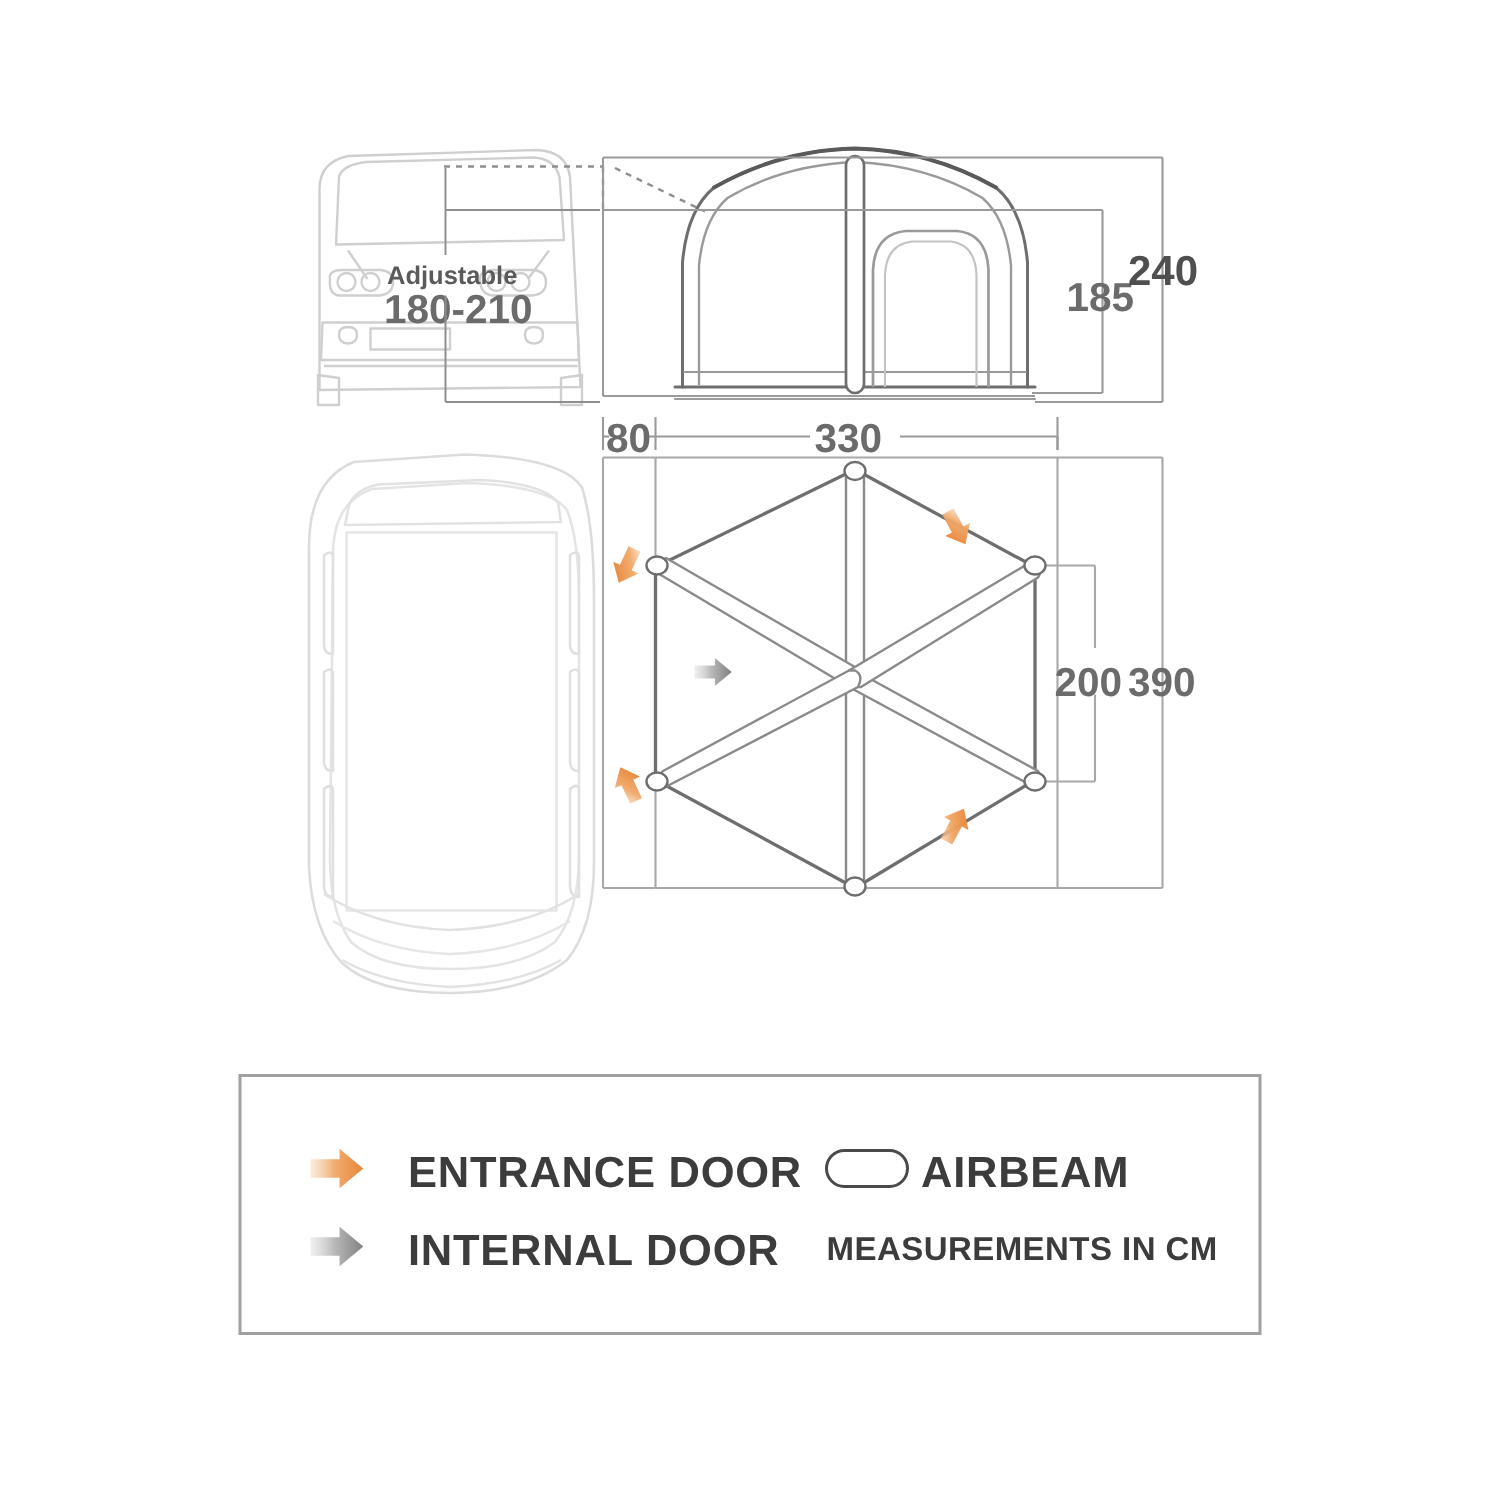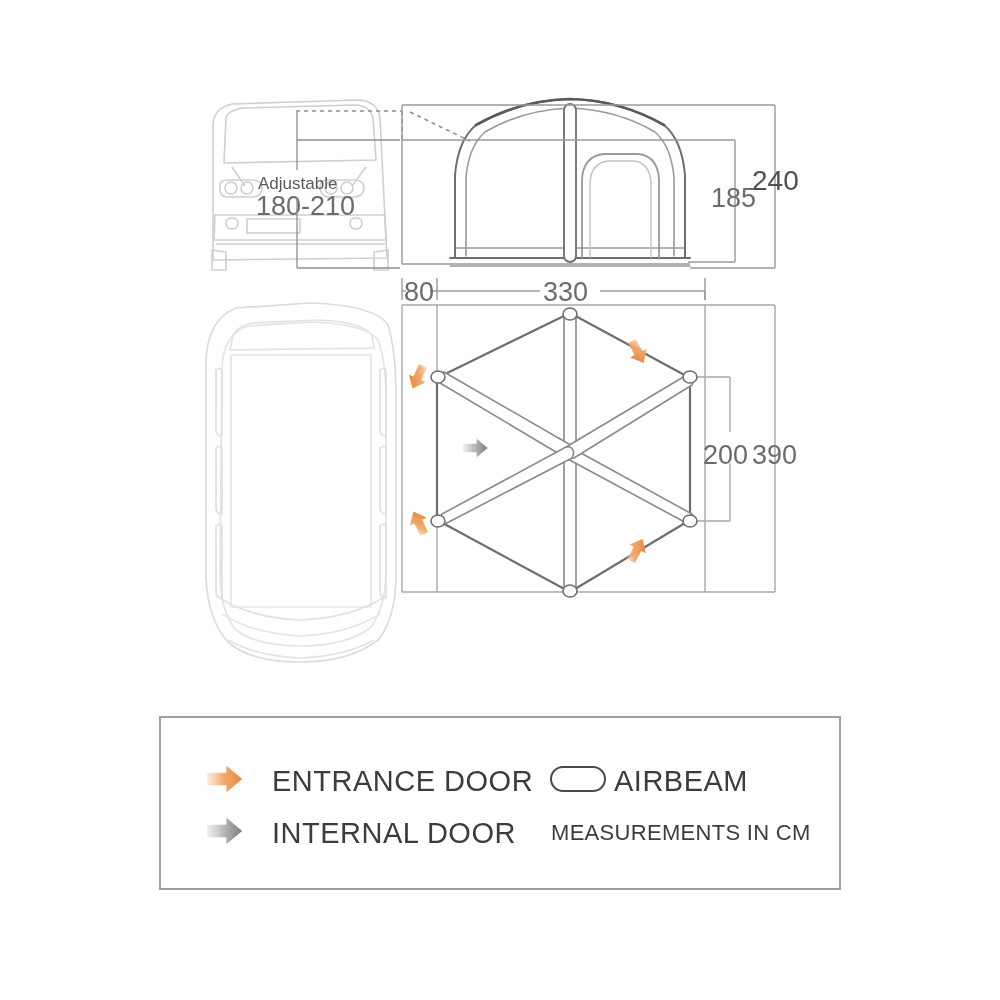--- a/index.html
+++ b/index.html
@@ -15,20 +15,21 @@
     color: #4a4a4a;
     overflow: hidden;
     position: relative;
   }
   #stage {
     position: absolute;
     left: 0;
     top: 0;
     width: 1000px;
     height: 1000px;
+    font-weight: bold;
   }
   svg.diagram {
     display: block;
     width: 1000px;
     height: 1000px;
   }
   .dim-text {
     font-family: "Liberation Sans", sans-serif;
     fill: #6b6b6b;
     font-size: 27px;

